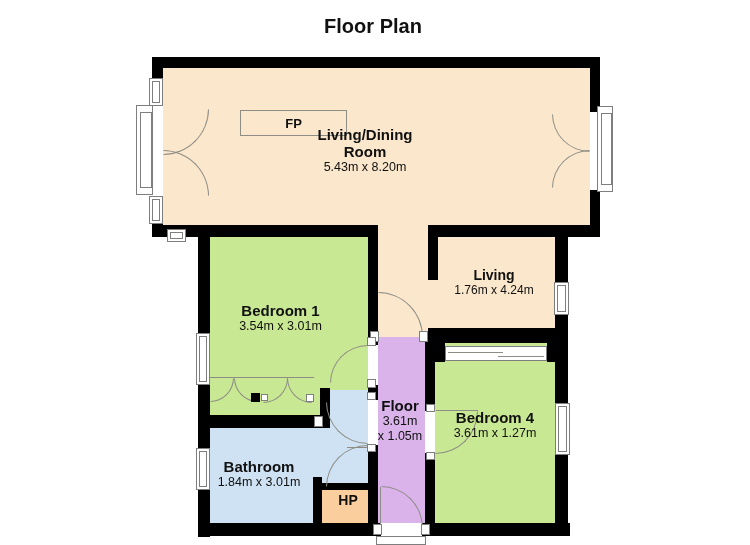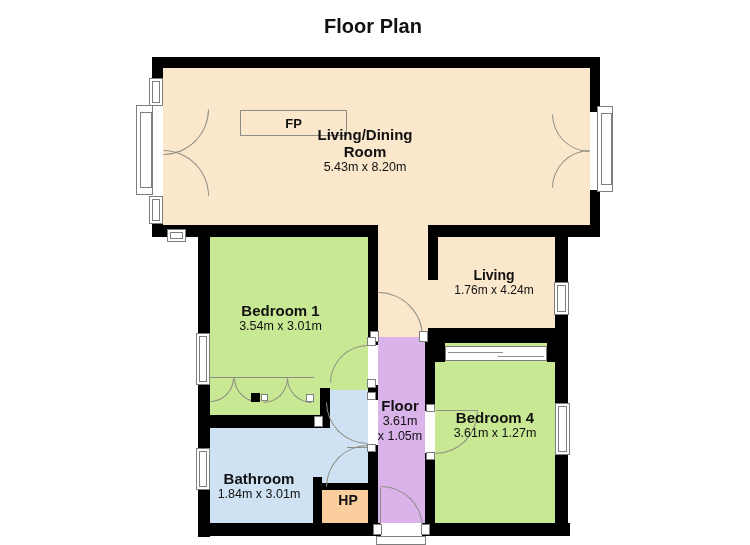--- a/index.html
+++ b/index.html
@@ -147,21 +147,21 @@
   </div>
   <div class="lbl" style="left:405px;top:409px;width:180px;">
     <div class="room-name">Bedroom 4</div>
     <div class="room-dims">3.61m x 1.27m</div>
   </div>
   <div class="lbl" style="left:355px;top:397px;width:90px;">
     <div class="room-name">Floor</div>
     <div class="room-dims">3.61m</div>
     <div class="room-dims">x 1.05m</div>
   </div>
-  <div class="lbl" style="left:169px;top:458px;width:180px;margin-top:12px;">
+  <div class="lbl" style="left:169px;top:458px;width:180px;">
     <div class="room-name">Bathroom</div>
     <div class="room-dims">1.84m x 3.01m</div>
   </div>
   <div class="lbl" style="left:323px;top:492px;width:50px;">
     <div class="room-name-sm">HP</div>
   </div>
 
 </div>
 
 </body></html>

